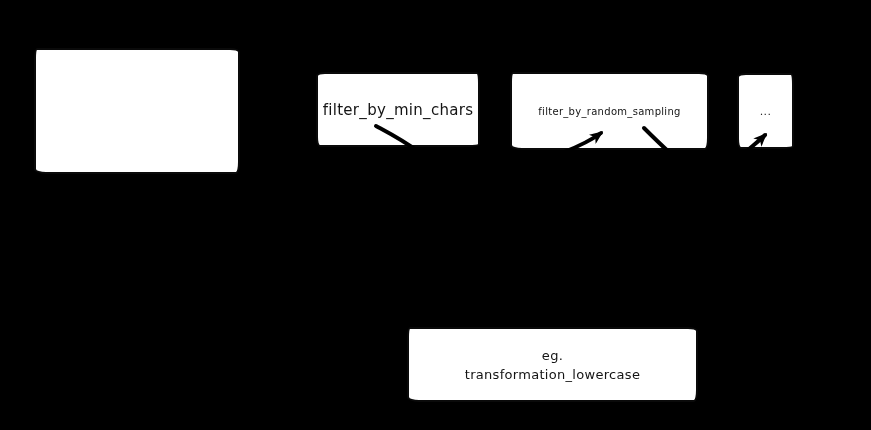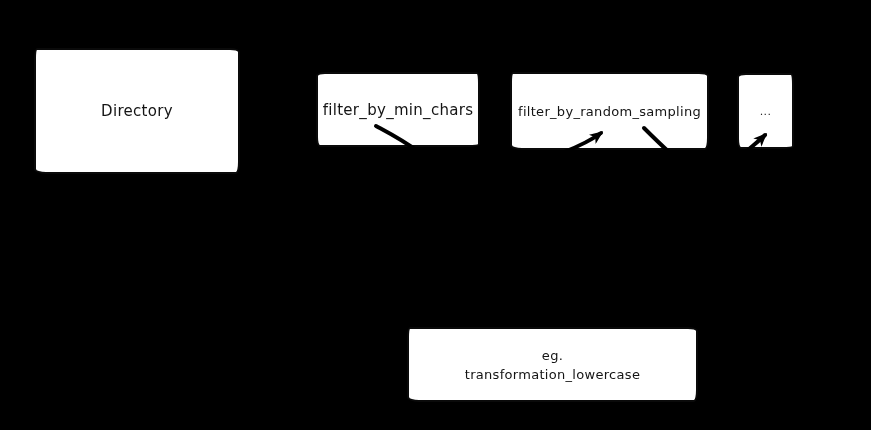--- a/index.html
+++ b/index.html
@@ -28,21 +28,21 @@
     text-align: center;
     letter-spacing: 0.3px;
     z-index: 1;
   }
   
   .sketch-a { border-radius: 3px 10px 4px 12px / 10px 4px 12px 5px; }
   .sketch-b { border-radius: 9px 3px 11px 4px / 4px 11px 3px 10px; }
 
   #node-directory        { left: 34px;  top: 48px;  width: 206px; height: 126px; font-size: 15px; line-height: 21px; }
   #node-filter-min-chars { left: 316px; top: 72px;  width: 164px; height: 75px;  font-size: 15px; }
-  #node-filter-random    { left: 510px; top: 72px;  width: 199px; height: 78px;  font-size: 13px; }
+  #node-filter-random    { left: 510px; top: 72px;  width: 199px; height: 78px;  font-size: 10px; }
   #node-more-filters     { left: 737px; top: 73px;  width: 57px;  height: 76px;  font-size: 11px; color: #2a2a2a; }
   #node-aggregated       { left: 33px;  top: 302px; width: 207px; height: 126px; font-size: 15px; }
   #node-transformation   { left: 407px; top: 327px; width: 291px; height: 75px;  font-size: 13px; line-height: 19px; }
 
   #arrow-layer {
     position: absolute;
     left: 0; top: 0;
     width: 871px;
     height: 430px;
     z-index: 2;
@@ -54,21 +54,20 @@
     fill: none;
     stroke-linecap: round;
   }
 </style>
 </head>
 <body>
 
 <div id="stage">
 
   <div class="node sketch-a" id="node-directory">
-    <span>Directory</span>
   </div>
 
   <div class="node sketch-b" id="node-filter-min-chars">
     <span>filter_by_min_chars</span>
   </div>
 
   <div class="node sketch-a" id="node-filter-random">
     <span>filter_by_random_sampling</span>
   </div>
 

